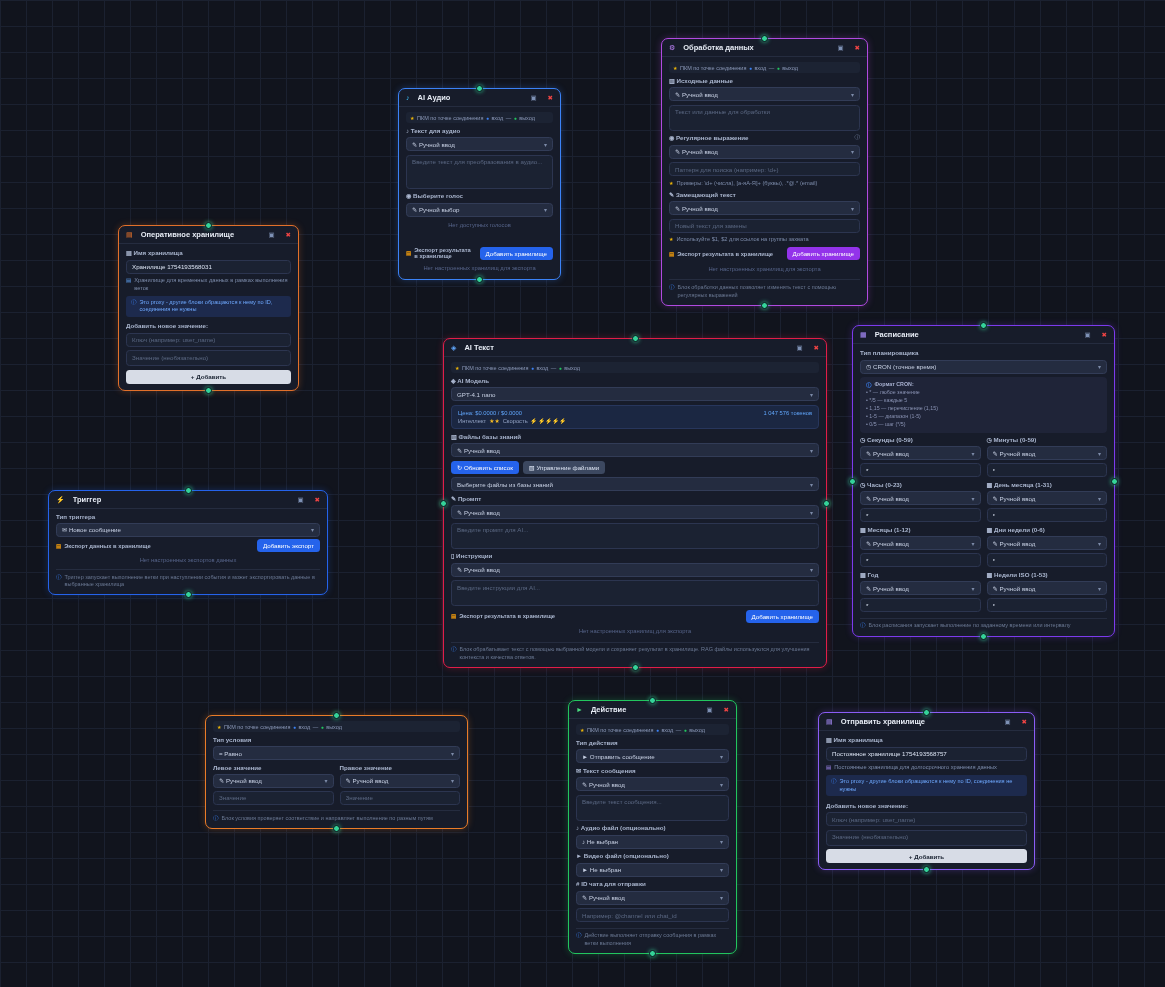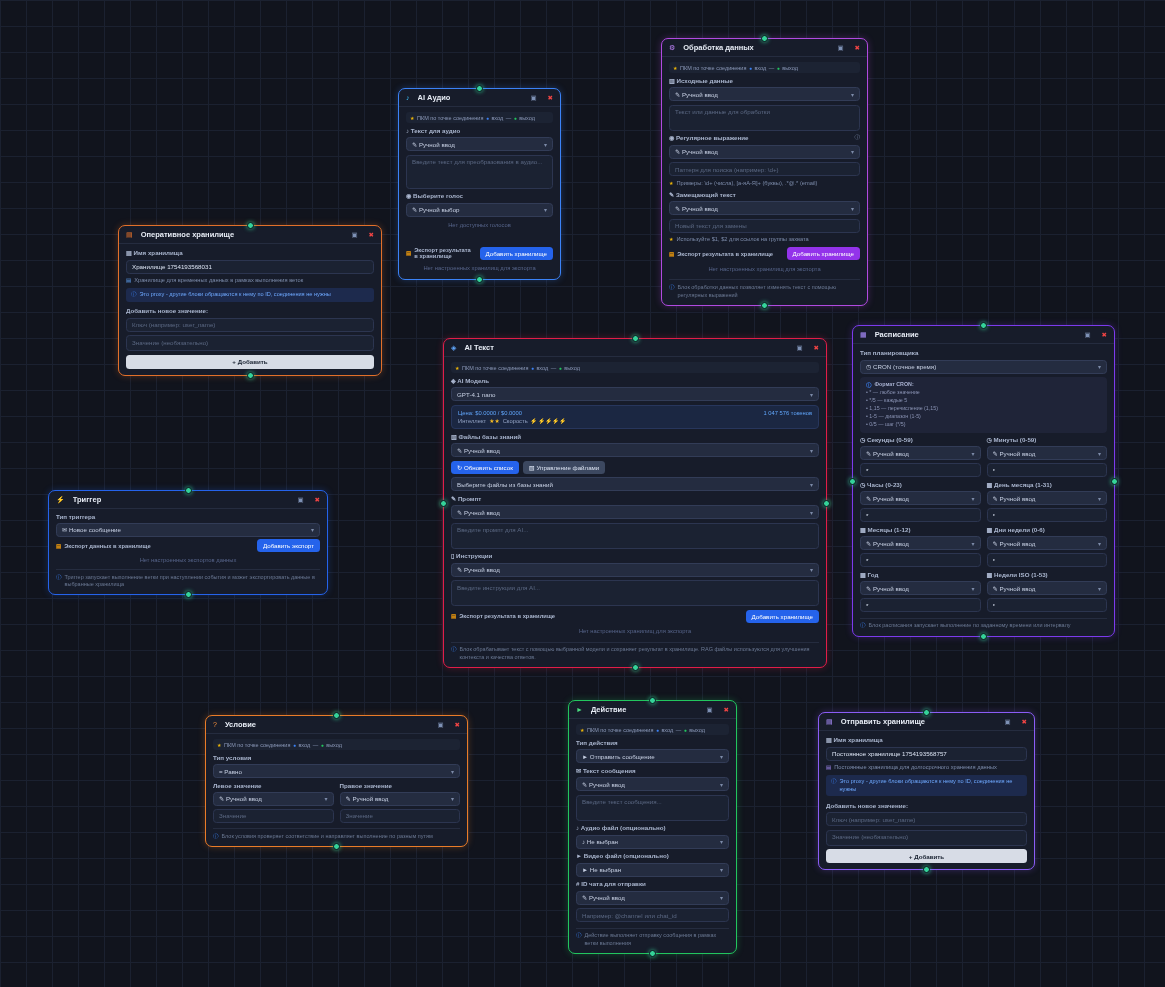--- a/index.html
+++ b/index.html
@@ -92,21 +92,21 @@
     color:#8a93b4; line-height:1.5; }
   .cron-title { display:flex; gap:3px; color:#a8b1d0; font-weight:bold; }
 
   .port { position:absolute; width:7px; height:7px; border-radius:50%;
     background:#34d399; border:1px solid #0b0f1a; box-shadow:0 0 4px rgba(52,211,153,.8); z-index:5; cursor:crosshair; }
   .pt { top:-4px; left:50%; margin-left:-3.5px; }
   .pb { bottom:-4px; left:50%; margin-left:-3.5px; }
   .pl { left:-4px; top:50%; margin-top:-3.5px; }
   .pr { right:-4px; top:50%; margin-top:-3.5px; }
 
-  .n-op   { left:118px; top:225px; width:264px; border-color:#e2702a; box-shadow:0 0 7px rgba(226,112,42,.3); }
+  .n-op   { left:118px; top:225px; width:181px; border-color:#e2702a; box-shadow:0 0 7px rgba(226,112,42,.3); }
   .n-op .nh-ic { color:#e2702a; }
   .n-audio{ left:398px; top:88px;  width:163px; border-color:#3b82f6; box-shadow:0 0 7px rgba(59,130,246,.3); }
   .n-audio .nh-ic { color:#38bdf8; }
   .n-audio .nb { min-height:172px; }
   .n-audio .exp { margin-top:auto; }
   .n-proc { left:661px; top:38px;  width:207px; border-color:#b14ae0; box-shadow:0 0 7px rgba(177,74,224,.3); }
   .n-proc .nh-ic { color:#c084fc; }
   .n-ai   { left:407px; top:338px; width:384px; border-color:#e11d48; box-shadow:0 0 7px rgba(225,29,72,.3);margin-left:36px; }
   .n-ai .nh-ic { color:#60a5fa; }
   .n-sched{ left:852px; top:325px; width:263px; border-color:#7c3aed; box-shadow:0 0 7px rgba(124,58,237,.3); }
@@ -463,26 +463,20 @@
       <div class="footer">
         <span class="ic-info">ⓘ</span>
         <span>Триггер запускает выполнение ветки при наступлении события и может экспортировать данные в выбранные хранилища</span>
       </div>
     </div>
   </div>
 
   <div class="node n-cond">
     <span class="port pt"></span>
     <span class="port pb"></span>
-    <div class="nh">
-      <span class="nh-ic">?</span>
-      <span class="nh-t">Условие</span>
-      <span class="ha hc">▣</span>
-      <span class="ha hd">✖</span>
-    </div>
     <div class="nb">
       <div class="hintline">
         <span class="ib">★</span>
         <span>ПКМ по точке соединения</span>
         <span class="di">●</span>
         <span>вход</span>
         <span>—</span>
         <span class="do">●</span>
         <span>выход</span>
       </div>

